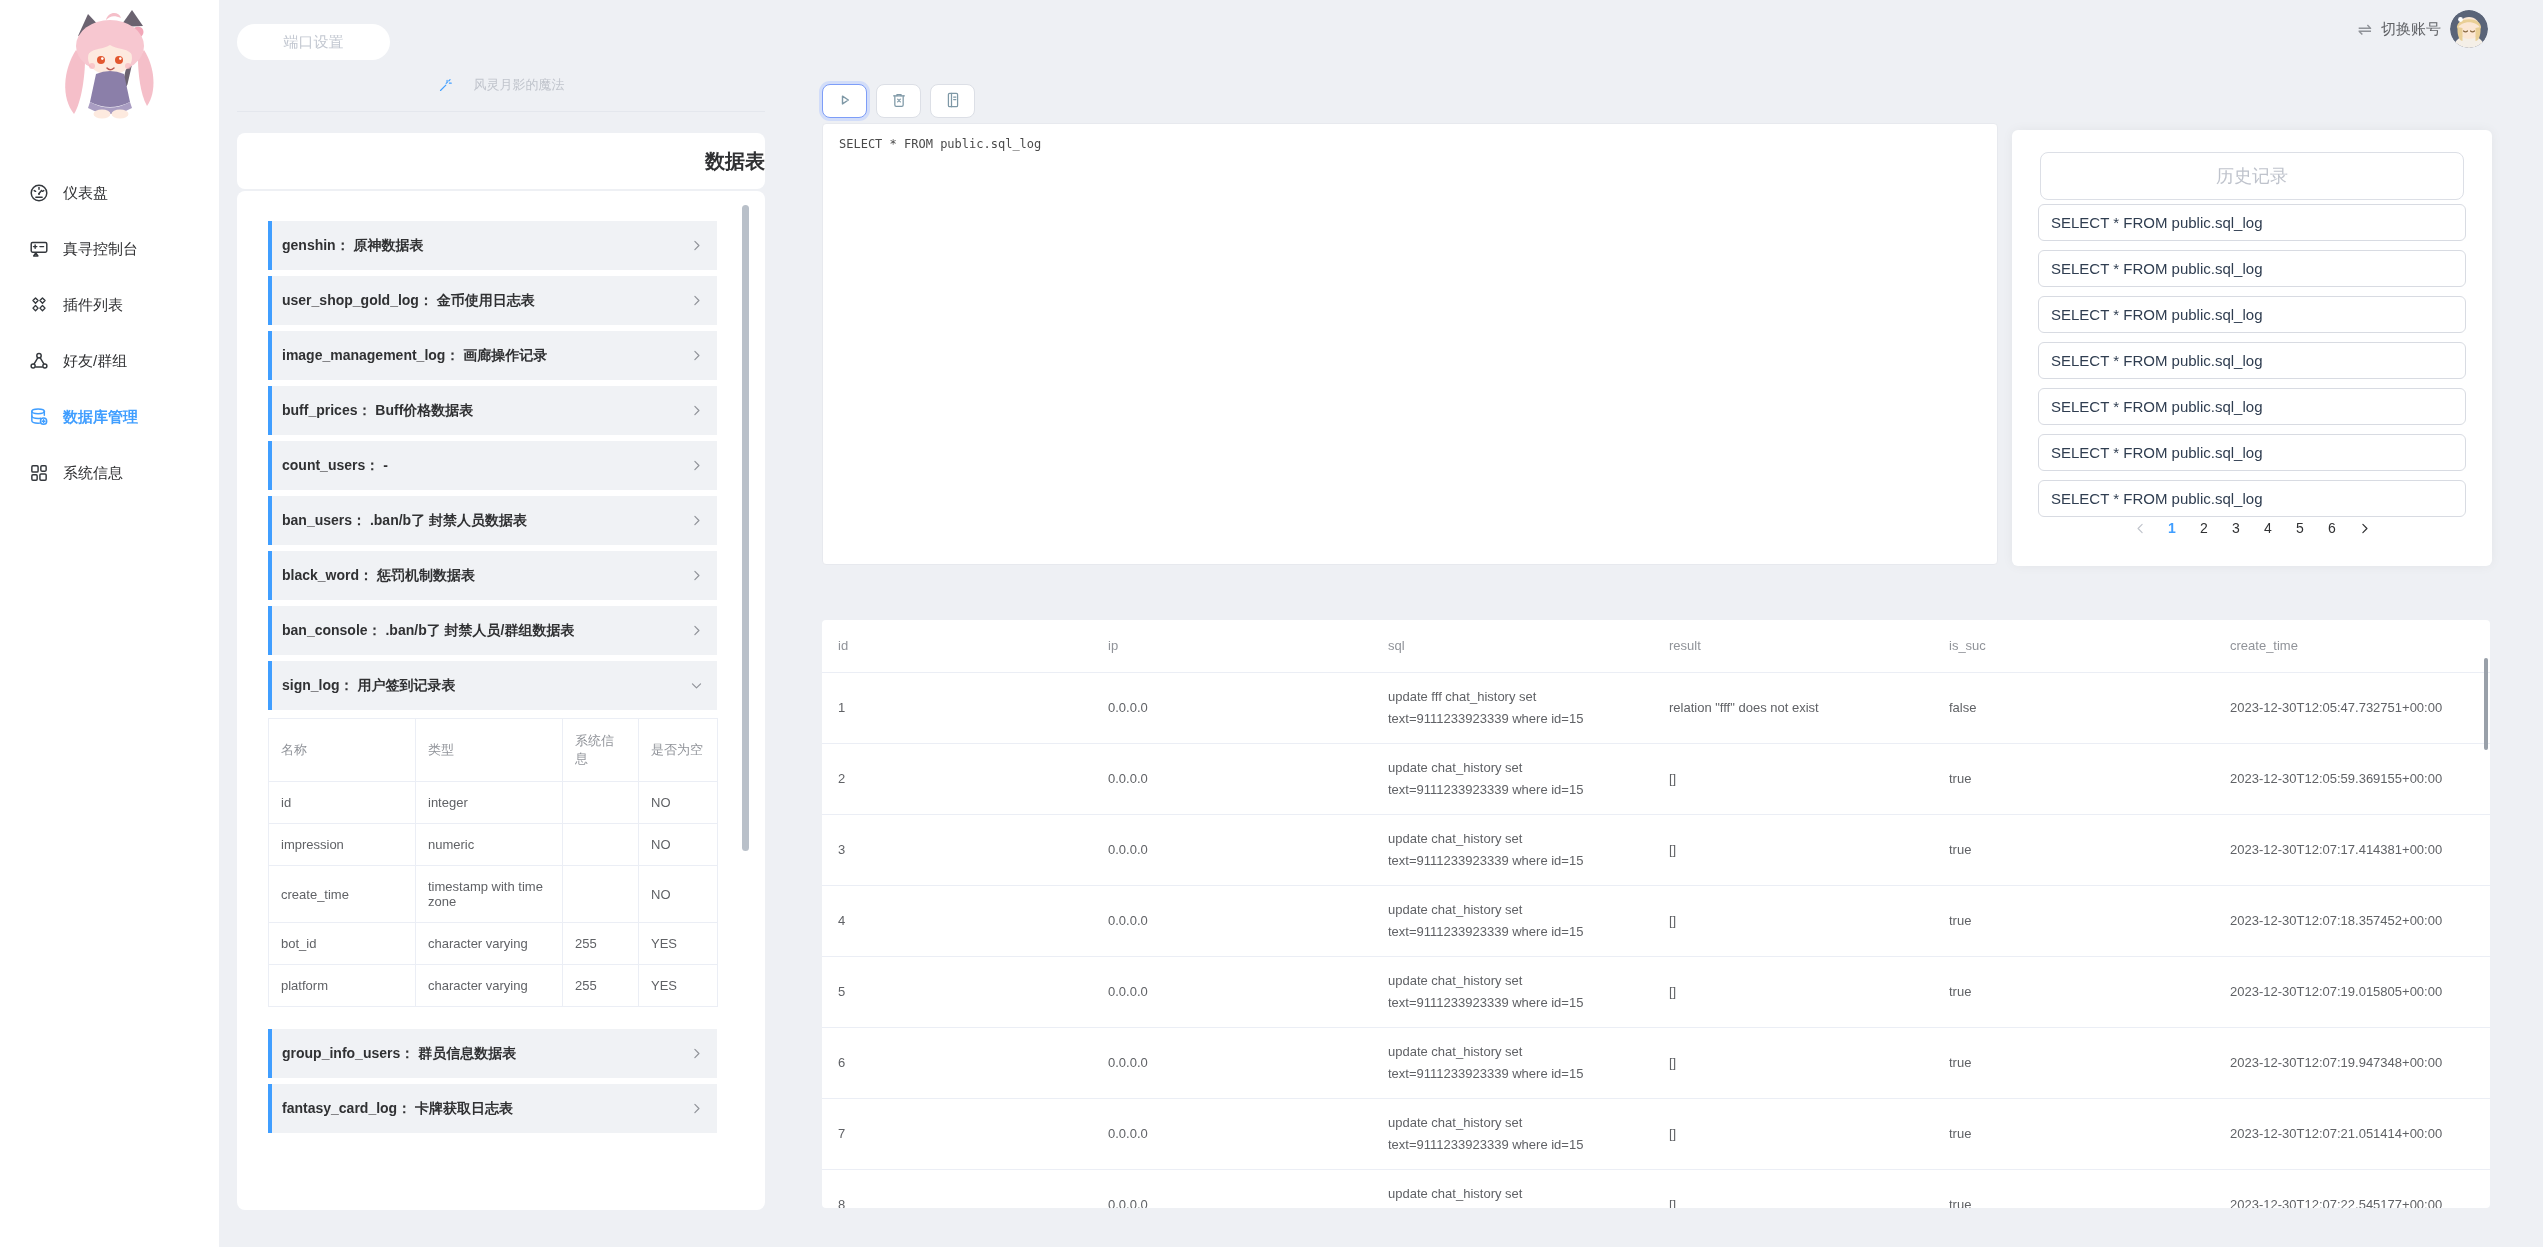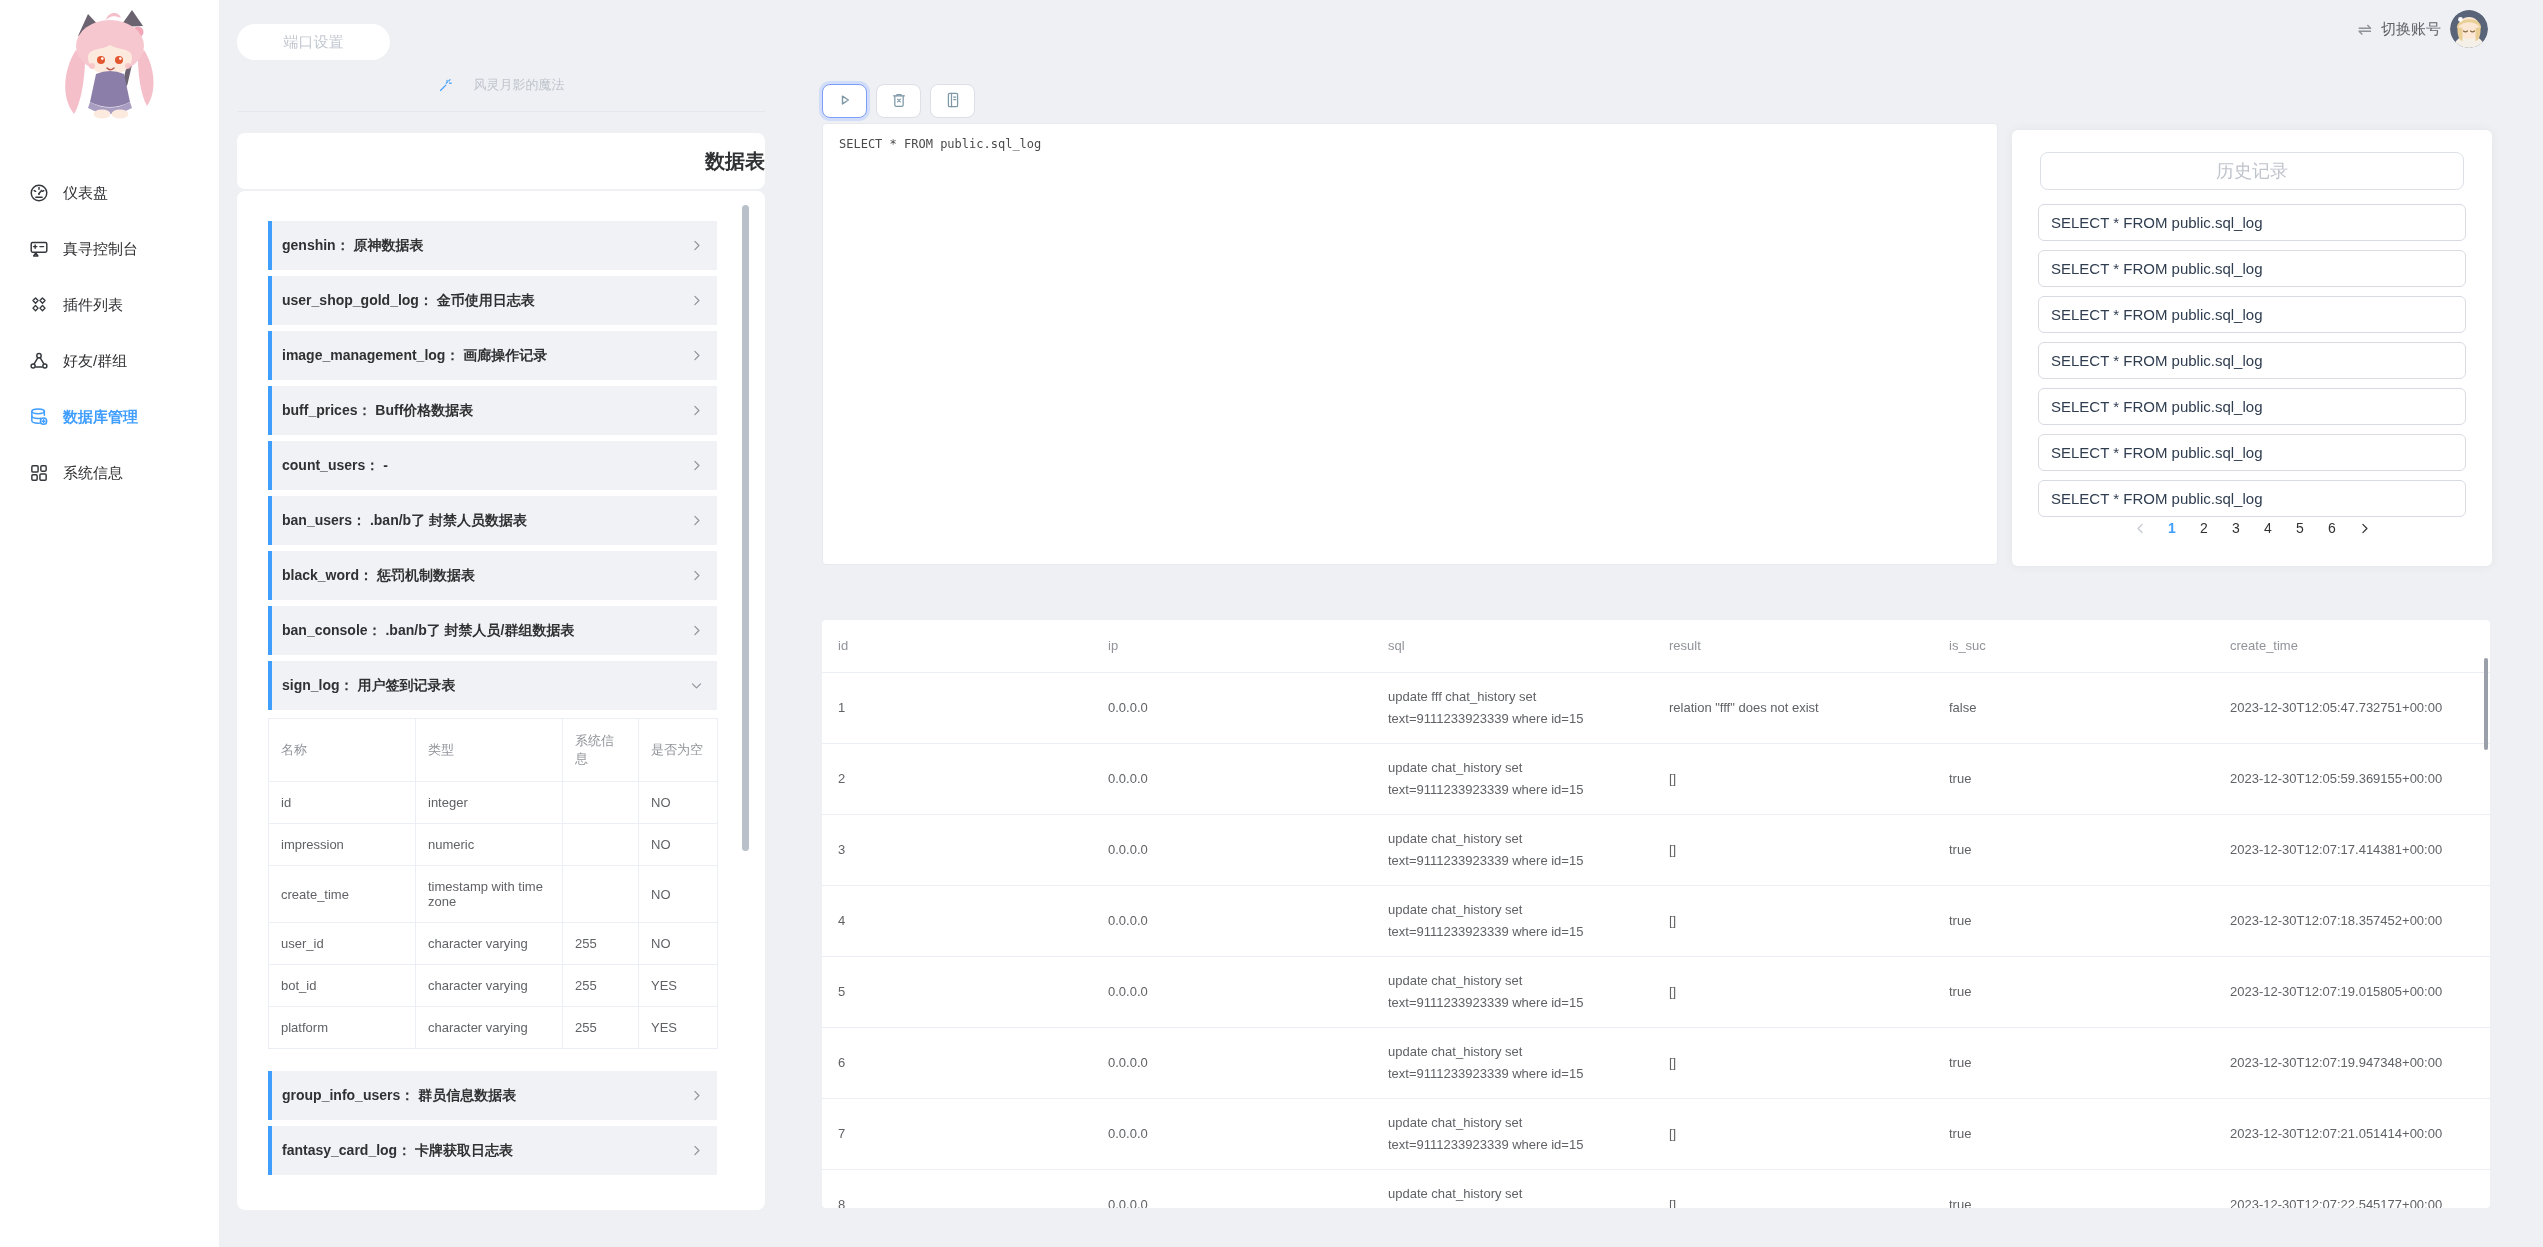--- a/index.html
+++ b/index.html
@@ -54,21 +54,21 @@
     align-items:center;justify-content:center;color:#7e98a6;padding:0;cursor:pointer;}
   .tool-btn.focused{border-color:#7d9df8;box-shadow:0 0 0 3px #d2ddf9;}
   .editor{position:absolute;left:822px;top:123px;width:1176px;height:442px;background:#fff;
     border:1px solid #e7e9ee;border-radius:4px;box-sizing:border-box;cursor:text;}
   .editor pre{margin:0;padding:13px 16px;font-family:"DejaVu Sans Mono","Liberation Mono",monospace;
     font-size:12px;color:#4a4a4a;}
 
   
   .history{position:absolute;left:2012px;top:130px;width:480px;height:436px;background:#fff;border-radius:6px;
     box-shadow:0 0 12px rgba(0,0,0,.05);}
-  .history-head{position:absolute;top:22px;left:28px;width:424px;height:38px;border:1px solid #dcdfe6;
+  .history-head{position:absolute;top:22px;left:28px;width:424px;height:48px;border:1px solid #dcdfe6;
     border-radius:8px;display:flex;align-items:center;justify-content:center;font-size:18px;color:#bfc3cc;
     box-sizing:border-box;}
   .hist-items{position:absolute;top:74px;left:26px;width:428px;}
   .hist-item{height:37px;margin-bottom:9px;border:1px solid #d8dbe2;border-radius:6px;display:flex;
     align-items:center;padding-left:12px;font-size:15px;color:#2f3d50;box-sizing:border-box;cursor:pointer;
     white-space:nowrap;overflow:hidden;}
   .pager{position:absolute;left:0;right:0;top:390px;display:flex;justify-content:center;align-items:center;
     font-size:14px;color:#303133;}
   .pager .pg{min-width:32px;text-align:center;cursor:pointer;display:flex;justify-content:center;align-items:center;}
   .pager .pg.active{color:#409eff;font-weight:700;}
@@ -334,26 +334,20 @@
                 <td></td>
                 <td>NO</td>
               </tr>
               <tr>
                 <td>create_time</td>
                 <td>timestamp with time zone</td>
                 <td></td>
                 <td>NO</td>
               </tr>
               <tr>
-                <td>user_id</td>
-                <td>character varying</td>
-                <td>255</td>
-                <td>NO</td>
-              </tr>
-              <tr>
                 <td>bot_id</td>
                 <td>character varying</td>
                 <td>255</td>
                 <td>YES</td>
               </tr>
               <tr>
                 <td>platform</td>
                 <td>character varying</td>
                 <td>255</td>
                 <td>YES</td>

